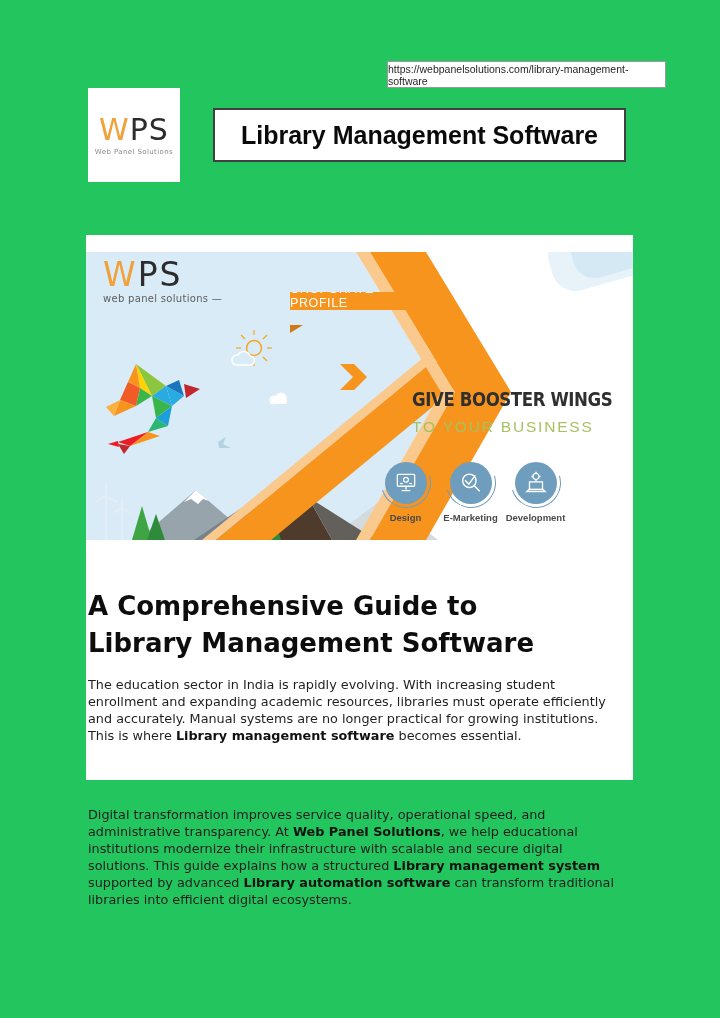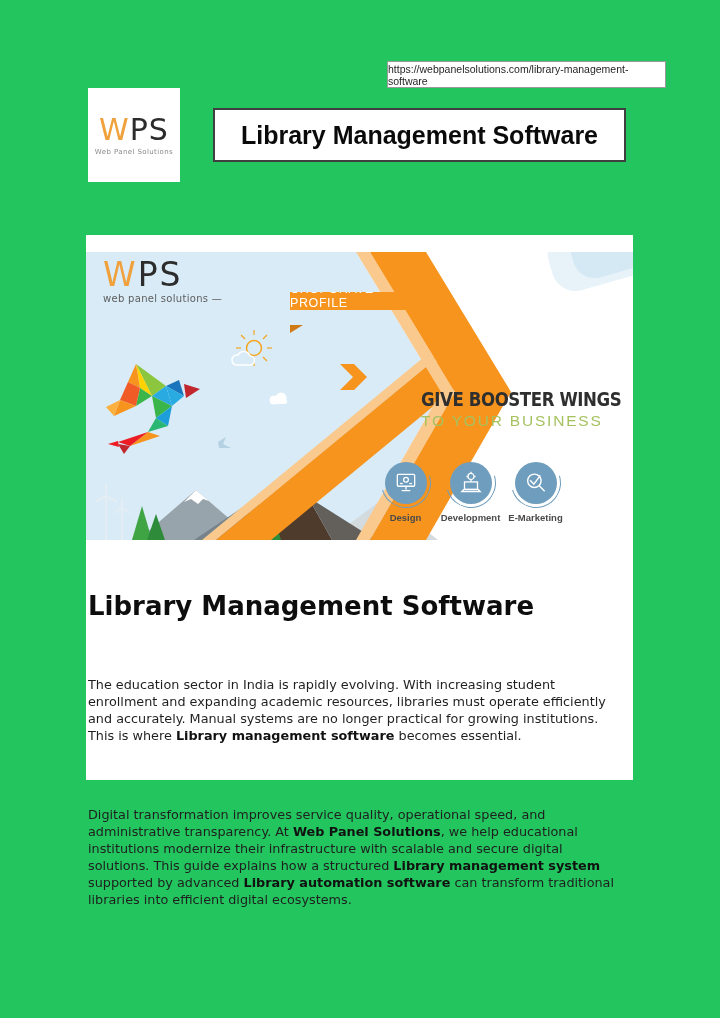--- a/index.html
+++ b/index.html
@@ -33,25 +33,25 @@
   .banner-logo .logo-word { font-size:33px; letter-spacing:2px; }
   .banner-logo .logo-sub { font-size:10px; color:#5d5d5d; letter-spacing:0.3px; }
 
   .ribbon { position:absolute; left:204px; top:40px; width:141px; height:18px; background:#F7941E;
     clip-path:polygon(0 0,100% 0,calc(100% - 14px) 100%,0 100%);
     display:flex; align-items:flex-end; justify-content:center; }
   .ribbon span { color:#fff; font-family:"Liberation Sans", sans-serif; font-size:12.5px; letter-spacing:0.6px; }
   .ribbon-fold { position:absolute; left:204px; top:73px; width:0; height:0;
     border-top:8px solid #D07A15; border-right:13px solid transparent; }
 
-  .booster { position:absolute; left:335px; top:136px; }
+  .booster { position:absolute; left:326px; top:136px; }
   .booster-1 { font-weight:bold; font-size:20px; color:#2f2f2f; letter-spacing:-0.5px;
     transform:scaleX(0.83); transform-origin:left; white-space:nowrap; line-height:1.1; }
   .booster-2 { font-family:"Liberation Sans", sans-serif; font-size:15.5px; color:#A6C25F;
-    letter-spacing:1.8px; white-space:nowrap; margin-top:2px; }
+    letter-spacing:1.8px; white-space:nowrap; margin-top:8px; }
 
   .services { position:absolute; left:287px; top:205px; width:260px; display:flex; }
   .svc { width:65px; display:flex; flex-direction:column; align-items:center; }
   .svc-circle { position:relative; width:42px; height:42px; margin-top:5px; background:#6F9DBD;
     border-radius:50%; display:flex; align-items:center; justify-content:center; }
   .svc-circle::after { content:""; position:absolute; left:-4px; top:-4px; width:48px; height:48px;
     border-radius:50%; border:1px solid #6F9DBD; border-left-color:transparent; border-bottom-color:transparent;
     transform:rotate(118deg); }
   .svc-label { margin-top:8px; font-size:9.5px; line-height:11px; color:#4a4a4a; text-align:center;
     font-family:"Liberation Sans", sans-serif; font-weight:bold; width:62px; }
@@ -198,47 +198,48 @@
               <line x1="-5.5" y1="0.5" x2="-3" y2="0.5"></line>
                 <line x1="3" y1="0.5" x2="5.5" y2="0.5"></line>
               <line x1="0" y1="3" x2="0" y2="6"></line>
                 <line x1="-4" y1="7" x2="4" y2="7"></line>
             </svg>
           </div>
           <div class="svc-label">Design</div>
         </div>
         <div class="svc">
           <div class="svc-circle">
+            <svg width="26" height="26" viewBox="-12 -12 24 24" fill="none" stroke="#fff" stroke-width="1.3">
+              <circle cx="-1.5" cy="-2" r="6.2"></circle>
+              <line x1="3" y1="2.6" x2="8" y2="7.6"></line>
+              <path d="M-5.5 -2.5 L-2 1 L4 -7"></path>
+            </svg>
+          </div>
+          <div class="svc-label">E-Marketing</div>
+        </div>
+        <div class="svc">
+          <div class="svc-circle">
             <svg width="26" height="26" viewBox="-12 -12 24 24" fill="none" stroke="#fff" stroke-width="1.2">
               <circle cx="0" cy="-6" r="2.8"></circle>
               <line x1="0" y1="-10.5" x2="0" y2="-9"></line>
                 <line x1="0" y1="-3" x2="0" y2="-1.5"></line>
               <line x1="-4.2" y1="-6" x2="-3" y2="-6"></line>
                 <line x1="3" y1="-6" x2="4.2" y2="-6"></line>
               <rect x="-6" y="-1" width="12" height="7"></rect>
               <path d="M-8.5 8 L8.5 8 L6.5 6 L-6.5 6 Z"></path>
             </svg>
           </div>
           <div class="svc-label">Development</div>
         </div>
-        <div class="svc">
-          <div class="svc-circle">
-            <svg width="26" height="26" viewBox="-12 -12 24 24" fill="none" stroke="#fff" stroke-width="1.3">
-              <circle cx="-1.5" cy="-2" r="6.2"></circle>
-              <line x1="3" y1="2.6" x2="8" y2="7.6"></line>
-              <path d="M-5.5 -2.5 L-2 1 L4 -7"></path>
-            </svg>
-          </div>
-          <div class="svc-label">E-Marketing</div>
-        </div>
       </div>
     </div>
   </div>
 
   <h1 class="article-heading">
+    <div>A Comprehensive Guide to</div>
     <div>Library Management Software</div>
   </h1>
 
   <p class="para p1"><span>The education sector in India is rapidly evolving. With increasing student enrollment and expanding academic resources, libraries must operate efficiently and accurately. Manual systems are no longer practical for growing institutions. This is where </span><b>Library management software</b><span> becomes essential.</span></p>
 
   <p class="para p2"><span>Digital transformation improves service quality, operational speed, and administrative transparency. At </span><b>Web Panel Solutions</b><span>, we help educational institutions modernize their infrastructure with scalable and secure digital solutions. This guide explains how a structured </span><b>Library management system</b><span> supported by advanced </span><b>Library automation software</b><span> can transform traditional libraries into efficient digital ecosystems.</span></p>
 
 </div>
 
 </body></html>

